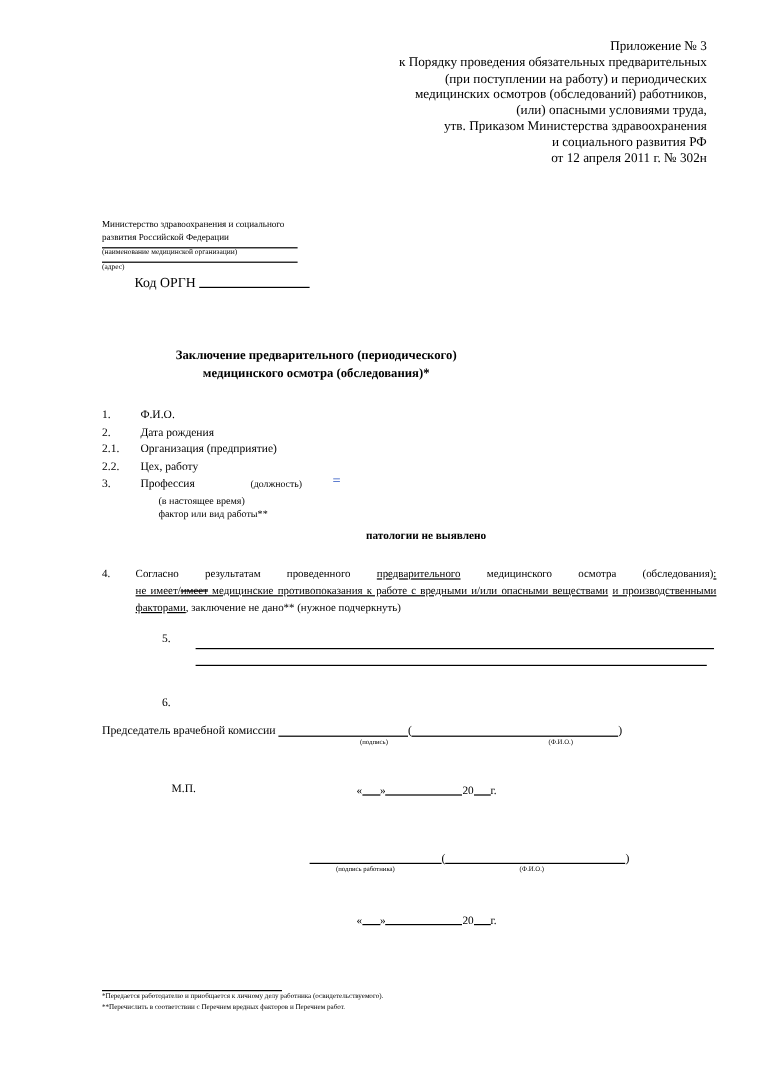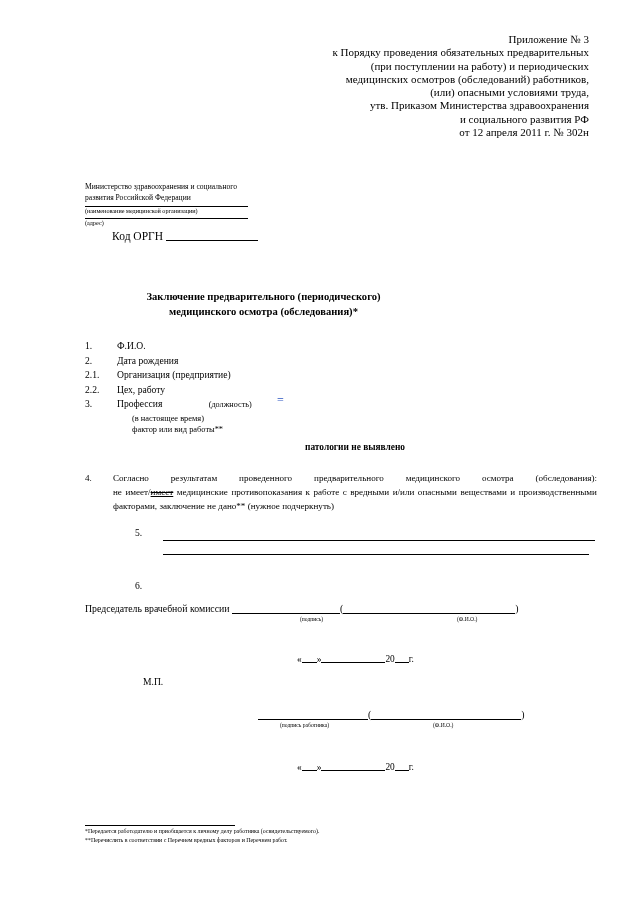--- a/index.html
+++ b/index.html
@@ -139,21 +139,21 @@
   }
   .para4 .body {
     margin-left: 28px;
     text-align: justify;
   }
   .para4 .body .l1 {
     display: block;
     text-align: justify;
     text-align-last: justify;
   }
-  .u { }
+  .u { text-decoration: underline; }
   .us { text-decoration: underline line-through; margin-top: 21px; }
 
   
   .item5 {
     position: absolute;
     top: 527px;
     left: 135px;
     width: 460px;
     font-size: 9.6px;
   }
@@ -204,21 +204,20 @@
     width: 470px;
     font-size: 5.6px;
   }
   .cap-row span { position: absolute; }
 
   .mp {
     position: absolute;
     top: 652px;
     left: 143px;
     font-size: 9.6px;
-    margin-top: 24px;
   }
   .date-line1 {
     position: absolute;
     top: 652px;
     left: 297px;
     font-size: 9.4px;
     white-space: nowrap;
   }
   .date-line2 {
     position: absolute;

